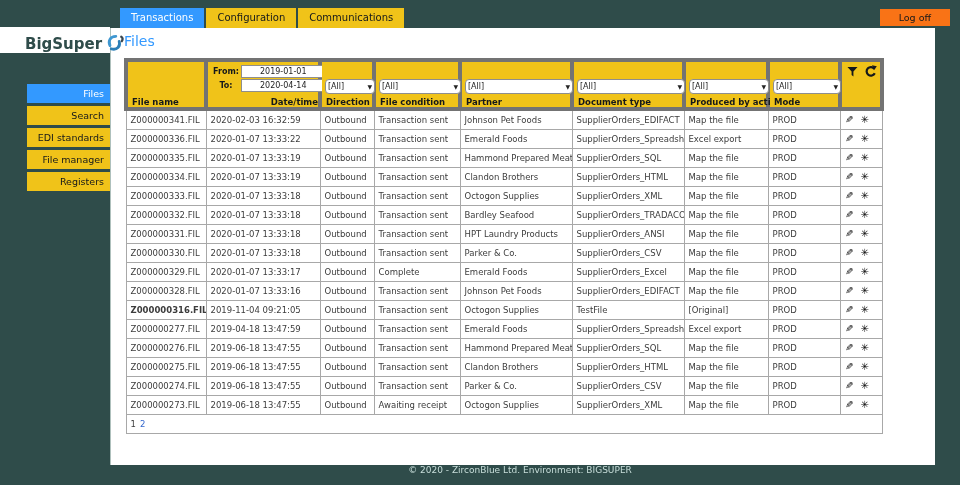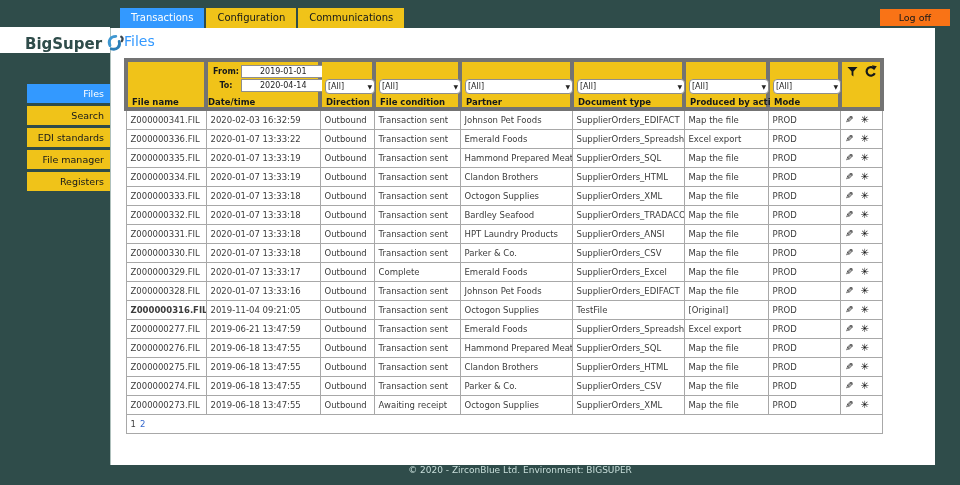--- a/index.html
+++ b/index.html
@@ -32,21 +32,21 @@
   .page-title{position:absolute;left:124px;top:33px;font-size:14px;color:#3399FF;}
 
   
   table.files{position:absolute;left:124px;top:58px;width:756px;border-collapse:collapse;
               table-layout:fixed;font-size:8.5px;color:#3C3C3C;}
   table.files th{background:#F0C319;border:4px solid #737373;position:relative;height:45px;
                  padding:0;font-weight:bold;color:#14181B;}
   table.files td{border:1px solid #A8A8A8;padding:0 4px;height:18px;white-space:nowrap;
                  overflow:hidden;background:#fff;text-align:left;}
   .col-label{position:absolute;bottom:0;left:4px;font-size:8.5px;white-space:nowrap;}
-  .col-label.center{left:0;right:0;text-align:left;}
+  .col-label.center{left:0;right:0;text-align:right;}
   .filter-zone{position:absolute;top:2px;left:3px;right:3px;}
   .date-row{display:flex;align-items:center;height:14px;}
   .date-label{font-size:8px;font-weight:bold;width:30px;flex:0 0 auto;}
   .date-input{width:62px;height:11px;font-size:8px;border:1px solid #8E8E8E;padding:0 18px;
               font-family:inherit;color:#222;}
   .selwrap{position:relative;}
   select.filter{width:100%;height:15px;font-size:8px;font-family:inherit;border:1px solid #8E8E8E;
                 background:#fff;appearance:none;-webkit-appearance:none;border-radius:4px;
                 padding:0 12px 0 2px;color:#222;}
   .selarrow{position:absolute;right:3px;top:4px;font-size:6px;color:#222;pointer-events:none;}
@@ -331,21 +331,21 @@
         <td>TestFile</td>
         <td>[Original]</td>
         <td>PROD</td>
         <td class="c-icons">
           <span class="icon pencil">✎</span>
           <span class="icon burst">✳</span>
         </td>
       </tr>
       <tr class="data-row">
         <td>Z000000277.FIL</td>
-        <td>2019-06-21 13:47:59</td>
+        <td>2019-04-18 13:47:59</td>
         <td>Outbound</td>
         <td>Transaction sent</td>
         <td>Emerald Foods</td>
         <td>SupplierOrders_Spreadsheet</td>
         <td>Excel export</td>
         <td>PROD</td>
         <td class="c-icons">
           <span class="icon pencil">✎</span>
           <span class="icon burst">✳</span>
         </td>

